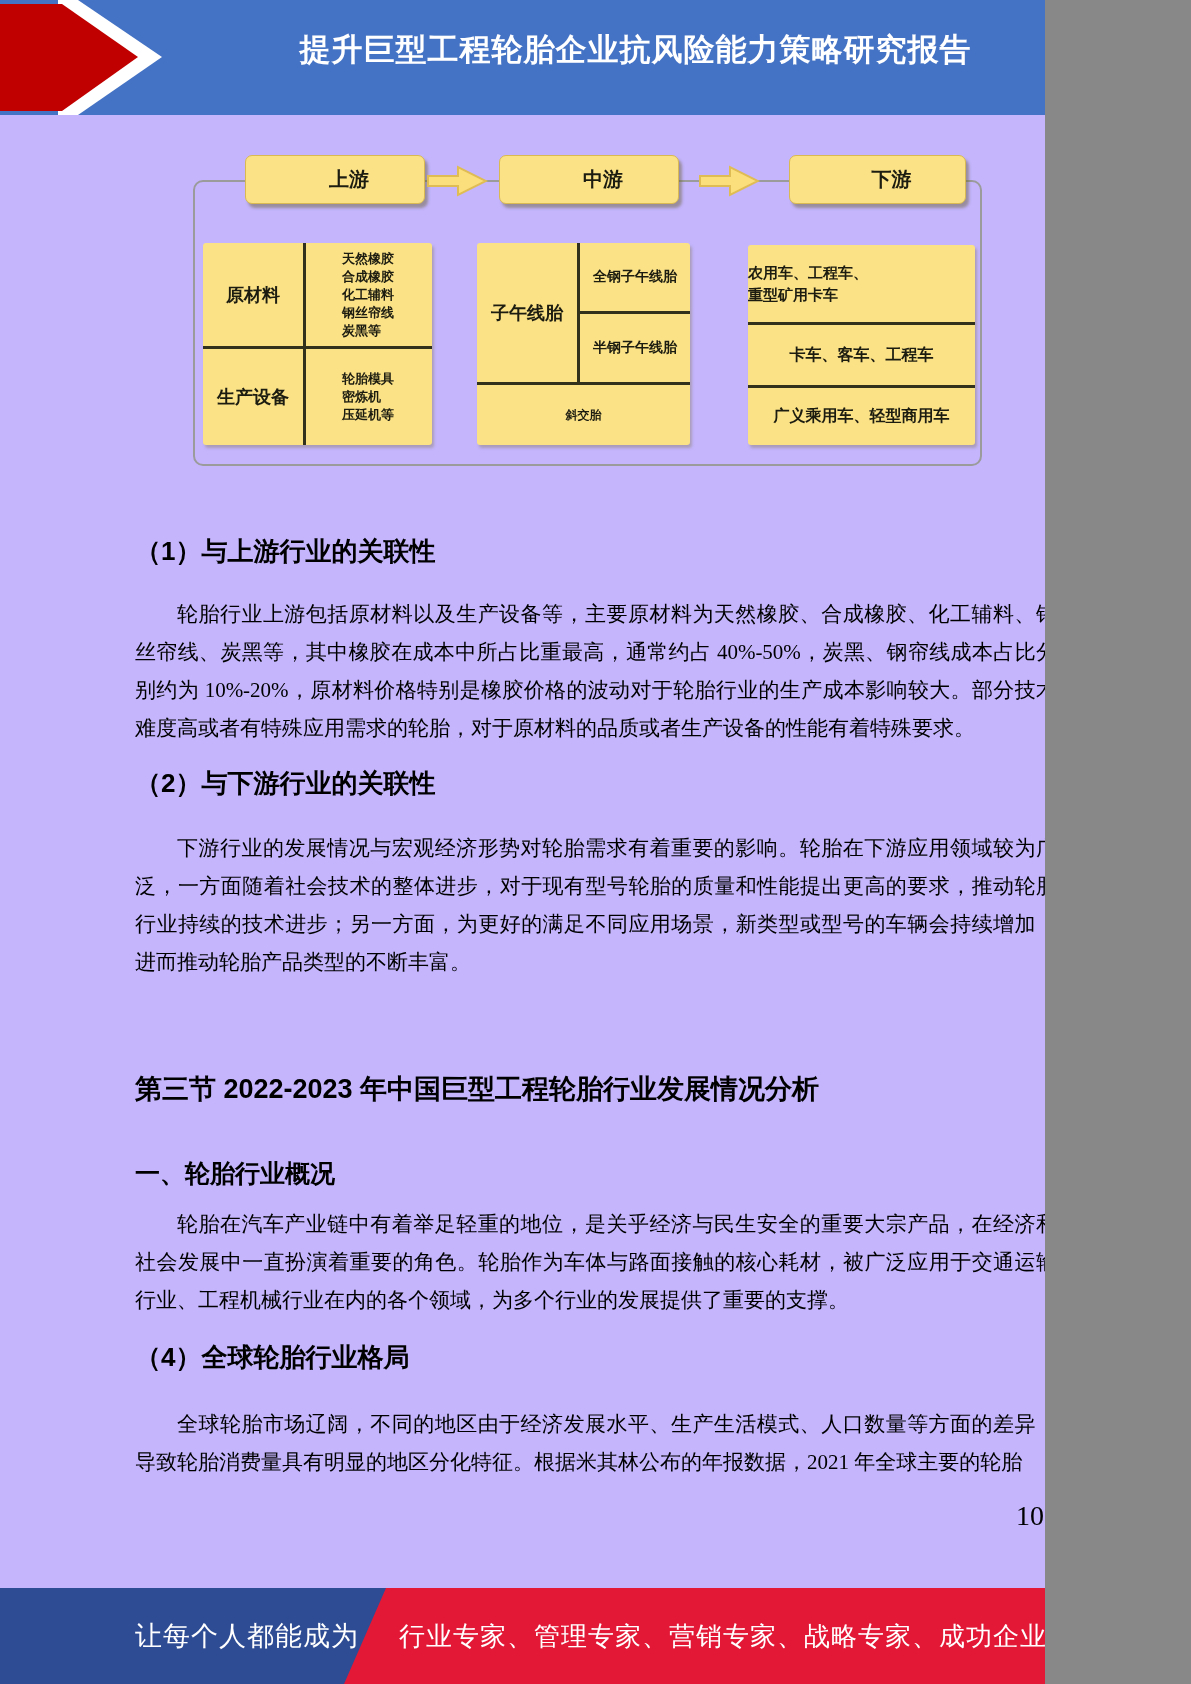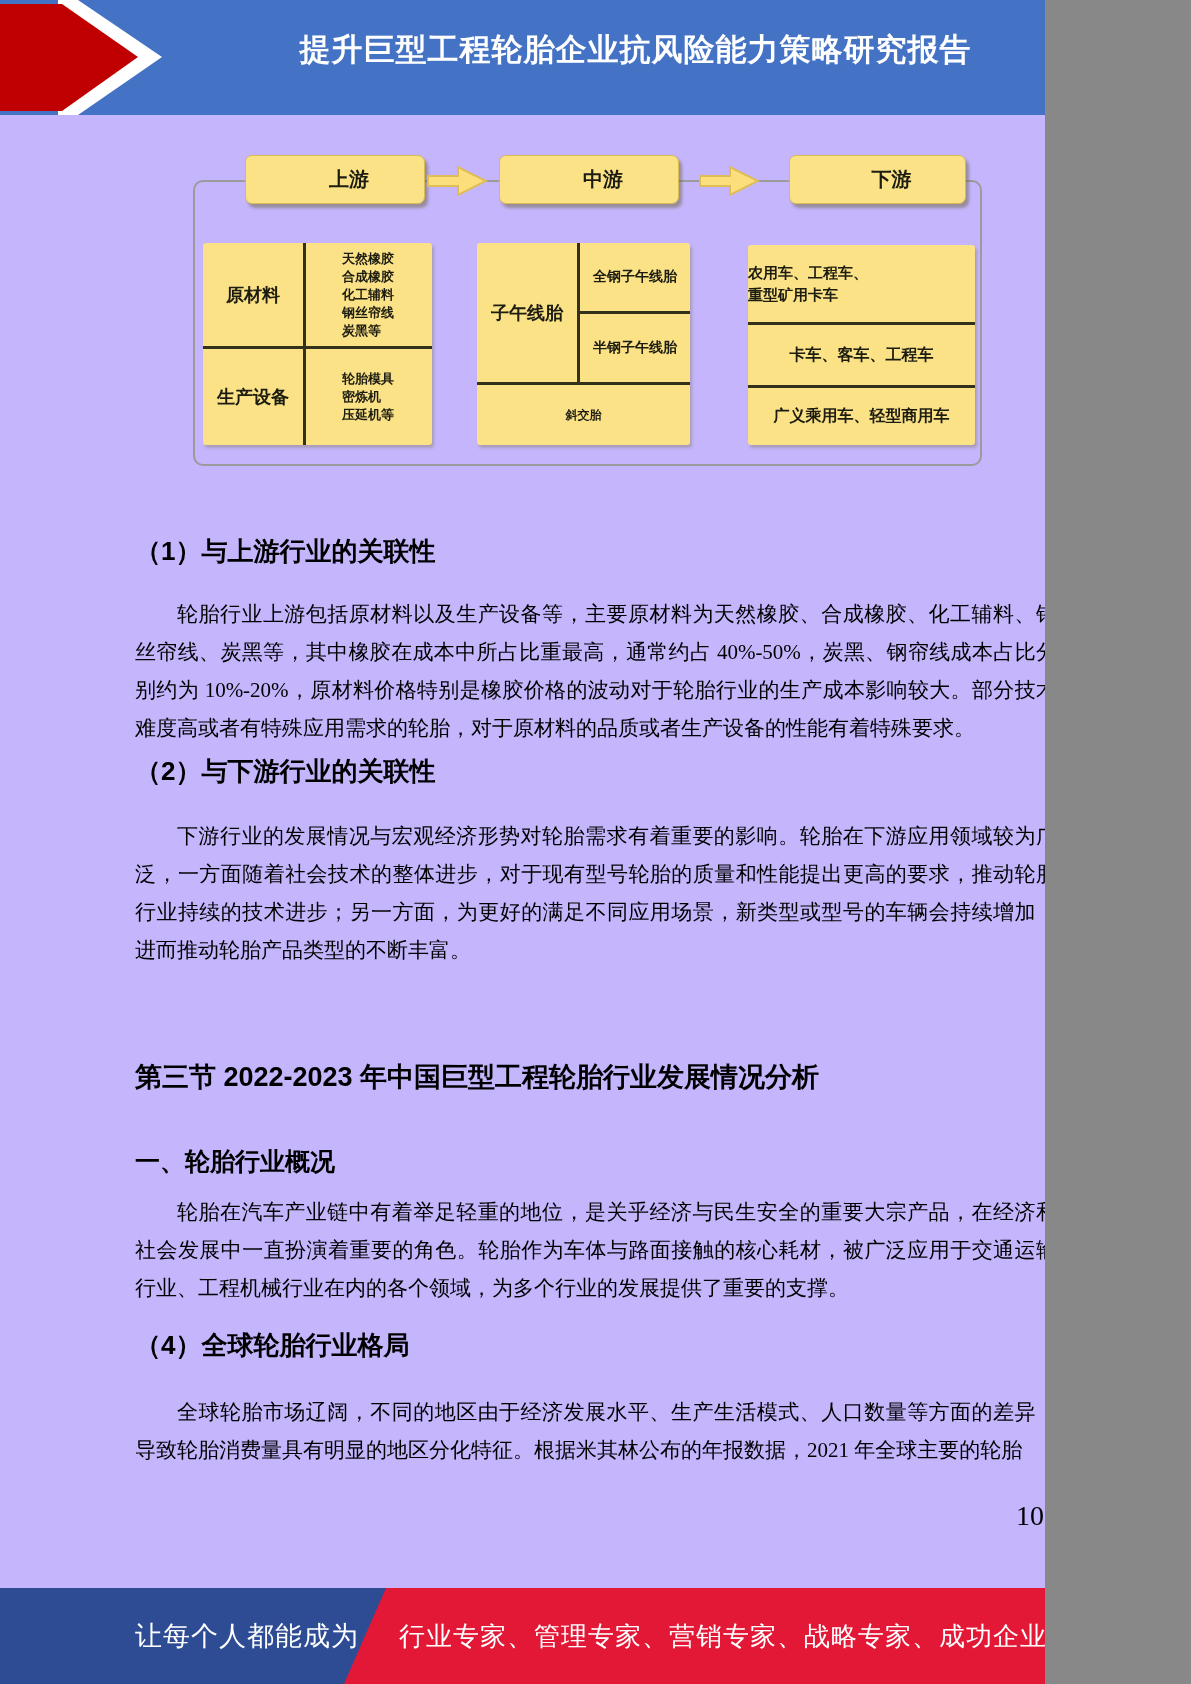--- a/index.html
+++ b/index.html
@@ -86,21 +86,21 @@
   }
   .d-row2{height:60px;border-bottom:3px solid #32321c;display:flex;align-items:center;justify-content:center;font-size:16px;}
   .d-row3{flex:1;display:flex;align-items:center;justify-content:center;font-size:16px;}
   
   .content{position:absolute;left:0;top:467px;width:1191px;padding:0 134px 0 135px;box-sizing:border-box;}
   .sub-heading{
     font-family:"Liberation Sans","DejaVu Sans",sans-serif;
     font-weight:bold;font-size:26px;line-height:32px;margin:0;
   }
   .h-up{margin-top:68px;}
-  .h-down{margin-top:8px;}
+  .h-down{margin-top:20px;}
   .h-overview{margin-top:50px;font-size:25px;}
   .h-global{margin-top:22px;}
   .section-title{
     font-family:"Liberation Sans","DejaVu Sans",sans-serif;
     font-weight:bold;font-size:27px;line-height:36px;margin:90px 0 0 0;
   }
   .para{
     font-size:21px;line-height:38px;margin:0;
     text-align:justify;text-indent:2em;
   }

